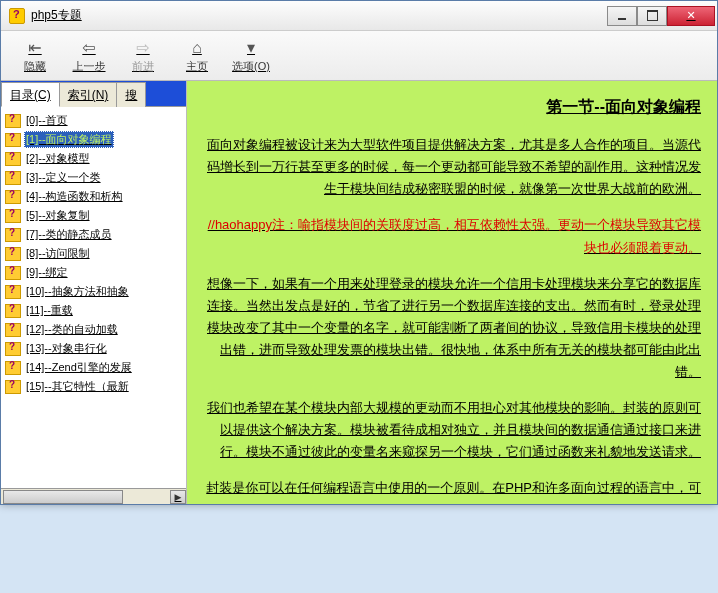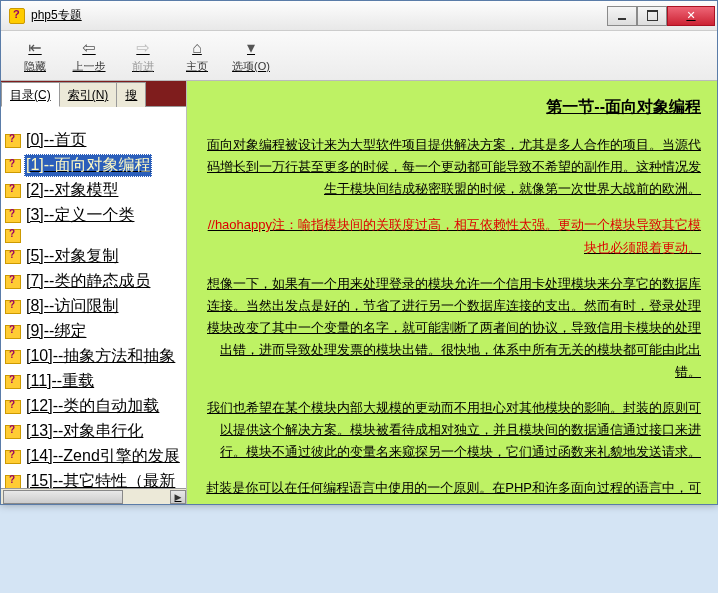--- a/index.html
+++ b/index.html
@@ -17,28 +17,28 @@
 .tb-btn.close::after { content: "✕"; font-size: 11px; }
 .toolbar { height: 50px; background: linear-gradient(#fafafa,#ececec); border-bottom: 1px solid #bbb; display: flex; align-items: center; padding: 2px 8px; gap: 2px; }
 .tool-btn { width: 52px; height: 44px; display: flex; flex-direction: column; align-items: center; justify-content: center; cursor: pointer; border: 1px solid transparent; }
 .tool-btn.disabled { color: #999; cursor: default; }
 .tool-icon { width: 22px; height: 20px; display: flex; align-items: center; justify-content: center; font-size: 16px; color: #555; }
 .tool-btn.disabled .tool-icon { color: #bbb; }
 .tool-label { font-size: 11px; color: #333; margin-top: 1px; }
 .tool-btn.disabled .tool-label { color: #999; }
 .content-area { display: flex; height: calc(100% - 80px); }
 .nav-pane { width: 186px; border-right: 1px solid #bbb; display: flex; flex-direction: column; background: #fff; }
-.tabs { height: 26px; display: flex; border-bottom: 1px solid #999; background: #7f1d1d; font-size: 12px; }
+.tabs { height: 26px; display: flex; border-bottom: 1px solid #999; background: #1d4ed8; font-size: 12px; }
 .tab { padding: 4px 8px; border: 1px solid #999; border-bottom: none; background: #ece9d8; margin-right: -1px; cursor: pointer; position: relative; top: 1px; white-space: nowrap; }
 .tab.active { background: #fff; z-index: 1; border-bottom: 1px solid #fff; }
-.tree { flex: 1; overflow: auto; padding: 21px 2px; font-size: 16px; }
+.tree { flex: 1; overflow: auto; padding: 4px 2px; font-size: 11px; }
 .tree-item { display: flex; align-items: center; padding: 1px 2px; cursor: pointer; white-space: nowrap; }
 .tree-item .qicon { width: 16px; height: 14px; background: #fc3; border: 1px solid #c90; margin-right: 3px; position: relative; flex-shrink: 0; }
 .tree-item .qicon::after { content: "?"; position: absolute; top: -2px; left: 3px; font-size: 10px; color: #906; font-weight: bold; }
-.tree-item.selected .tlabel { background: #2b5fbb; color: #fef9c3; border: 1px dotted #fff; padding: 0 1px; }
+.tree-item.selected .tlabel { background: #2b5fbb; color: #bef264; border: 1px dotted #fff; padding: 0 1px; }
 .tree-item .tlabel { border: 1px solid transparent; padding: 0 1px; }
 .nav-scroll { height: 16px; background: #ece9d8; border-top: 1px solid #999; display: flex; align-items: center; }
 .nav-scroll .thumb { height: 14px; width: 120px; margin-left: 2px; background: linear-gradient(#e8e8e8,#ccc); border: 1px solid #888; }
 .nav-scroll .arrow { width: 16px; height: 14px; background: linear-gradient(#e8e8e8,#ccc); border: 1px solid #888; margin-left: auto; display:flex;align-items:center;justify-content:center;font-size:9px;color:#333;}
 .viewer { flex: 1; overflow: auto; padding: 12px 16px; font-size: 13px; line-height: 1.7; color: #000; background: #bef264; text-align: right; }
 .viewer h2 { font-size: 16px; font-weight: bold; margin-bottom: 14px; }
 .viewer p { margin-bottom: 14px; }
 .viewer .note { color: #d00; }
 .viewer::-webkit-scrollbar, .tree::-webkit-scrollbar { width: 16px; }
 .viewer::-webkit-scrollbar-track { background: #f0f0f0; }
@@ -102,20 +102,21 @@
           <div class="tree-item">
             <span class="qicon"></span>
             <span class="tlabel">[2]--对象模型</span>
           </div>
           <div class="tree-item">
             <span class="qicon"></span>
             <span class="tlabel">[3]--定义一个类</span>
           </div>
           <div class="tree-item">
             <span class="qicon"></span>
+            <span class="tlabel">[4]--构造函数和析构</span>
           </div>
           <div class="tree-item">
             <span class="qicon"></span>
             <span class="tlabel">[5]--对象复制</span>
           </div>
           <div class="tree-item">
             <span class="qicon"></span>
             <span class="tlabel">[7]--类的静态成员</span>
           </div>
           <div class="tree-item">

